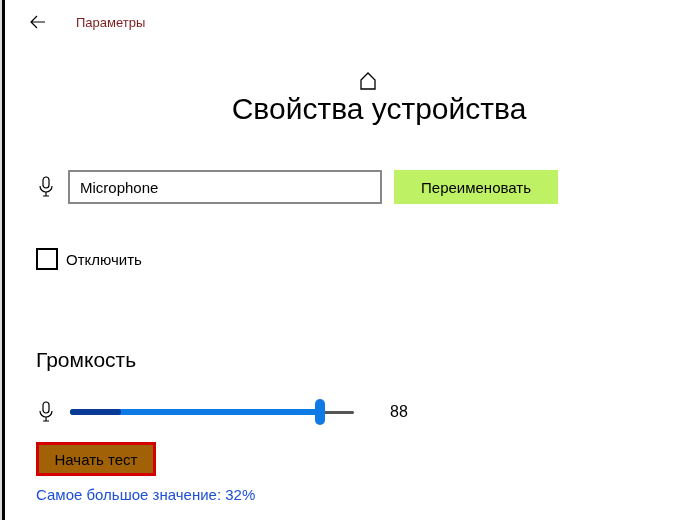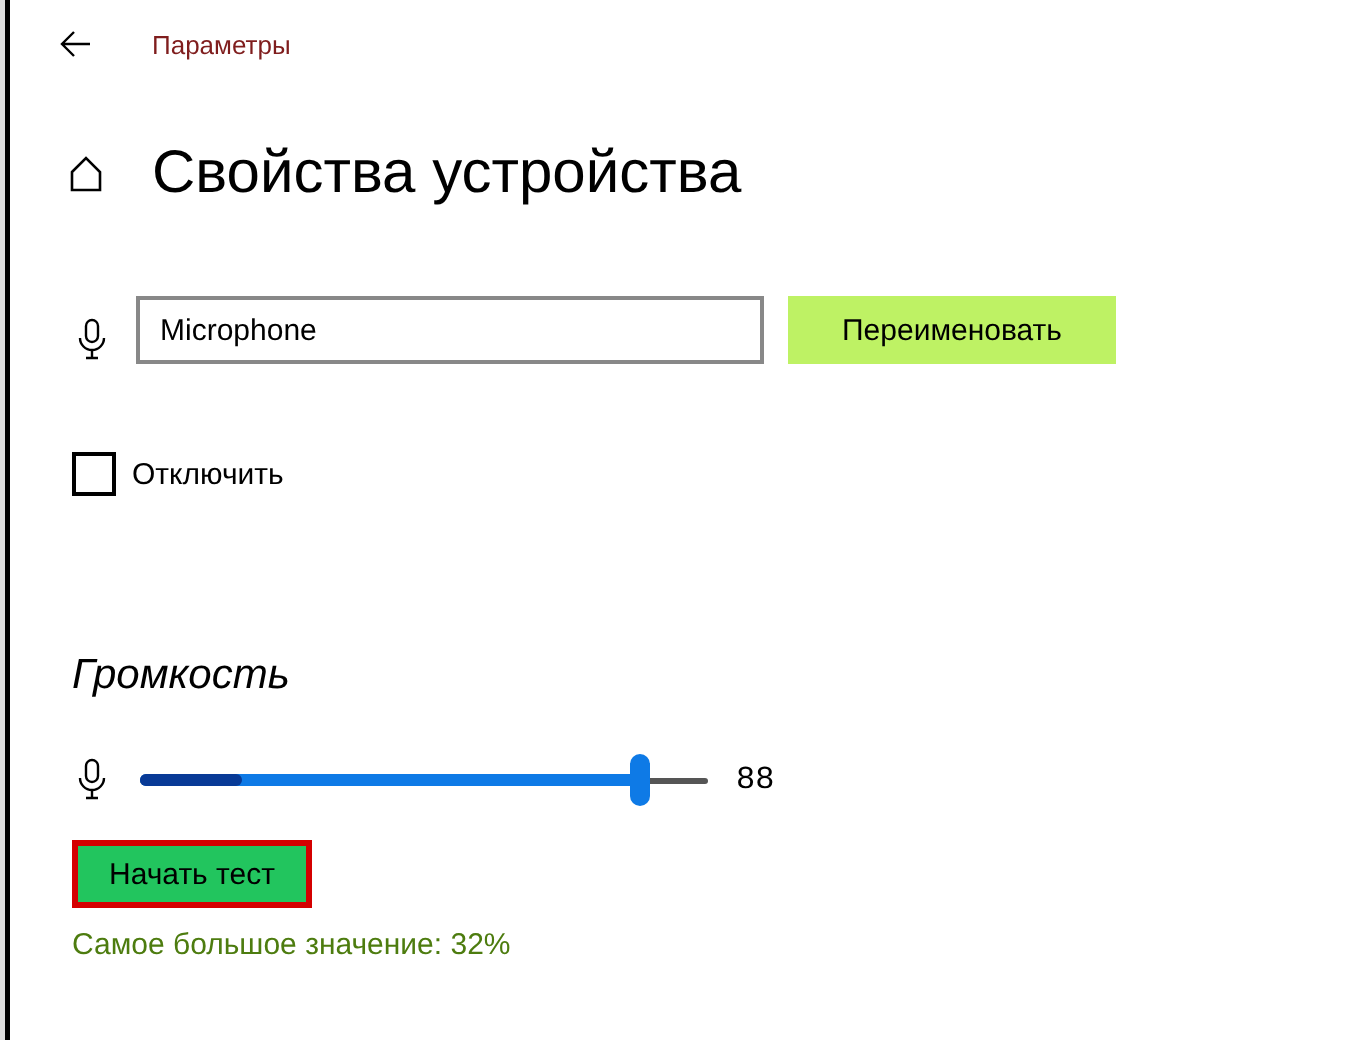--- a/index.html
+++ b/index.html
@@ -32,41 +32,42 @@
   }
   .back-arrow svg { width: 16px; height: 16px; }
   .header-title {
     font-size: 13px;
     margin-left: 28px;
     color: #7f1d1d;
   }
   .page-title-row {
     display: flex;
     align-items: center;
-    padding-left: 32px;
+    padding-left: 56px;
     margin-top: 26px;
+    flex-direction: column;
   }
   .home-icon {
     width: 22px; height: 22px;
     display: flex; align-items: center; justify-content: center;
   }
   .home-icon svg { width: 20px; height: 20px; }
   .page-title {
     font-size: 30px;
     font-weight: 400;
     margin-left: 22px;
     letter-spacing: 0px;
   }
   .content {
     padding-left: 36px;
     padding-top: 44px;
   }
   .device-row {
     display: flex;
-    align-items: flex-end;
+    align-items: center;
     gap: 12px;
   }
   .mic-icon {
     width: 20px; height: 24px;
     display: flex; align-items: center; justify-content: center;
   }
   .mic-icon svg { width: 16px; height: 22px; }
   .name-input {
     width: 314px;
     height: 34px;
@@ -98,21 +99,20 @@
     border: 2px solid #000;
     cursor: pointer;
   }
   .disable-label {
     font-size: 15px;
   }
   .section-title {
     font-size: 21px;
     font-weight: 400;
     margin-top: 78px;
-    font-style: italic;
   }
   .volume-row {
     display: flex;
     align-items: center;
     margin-top: 28px;
     gap: 14px;
   }
   .slider-wrap {
     position: relative;
     width: 284px;
@@ -145,37 +145,37 @@
     position: absolute;
     width: 10px;
     height: 26px;
     background: #0e7ae6;
     border-radius: 5px;
     top: -3px;
     transform: translateX(-50%);
   }
   .volume-value {
     font-size: 16px;
-    font-family: Liberation Mono, monospace;
+    margin-left: 22px;
   }
   .test-btn {
     margin-top: 18px;
     height: 34px;
     width: 120px;
-    background: #22c55e;
+    background: #a16207;
     border: 3px solid #d40000;
     font-size: 15px;
     font-family: inherit;
     cursor: pointer;
     display: block;
   }
   .max-value {
     margin-top: 10px;
     font-size: 15px;
-    color: #4d7c0f;
+    color: #1d4ed8;
   }
 </style>
 </head>
 <body>
 
 <div class="left-edge"></div>
 
 <div class="header">
   <div class="back-arrow">
     <svg viewBox="0 0 16 16">

